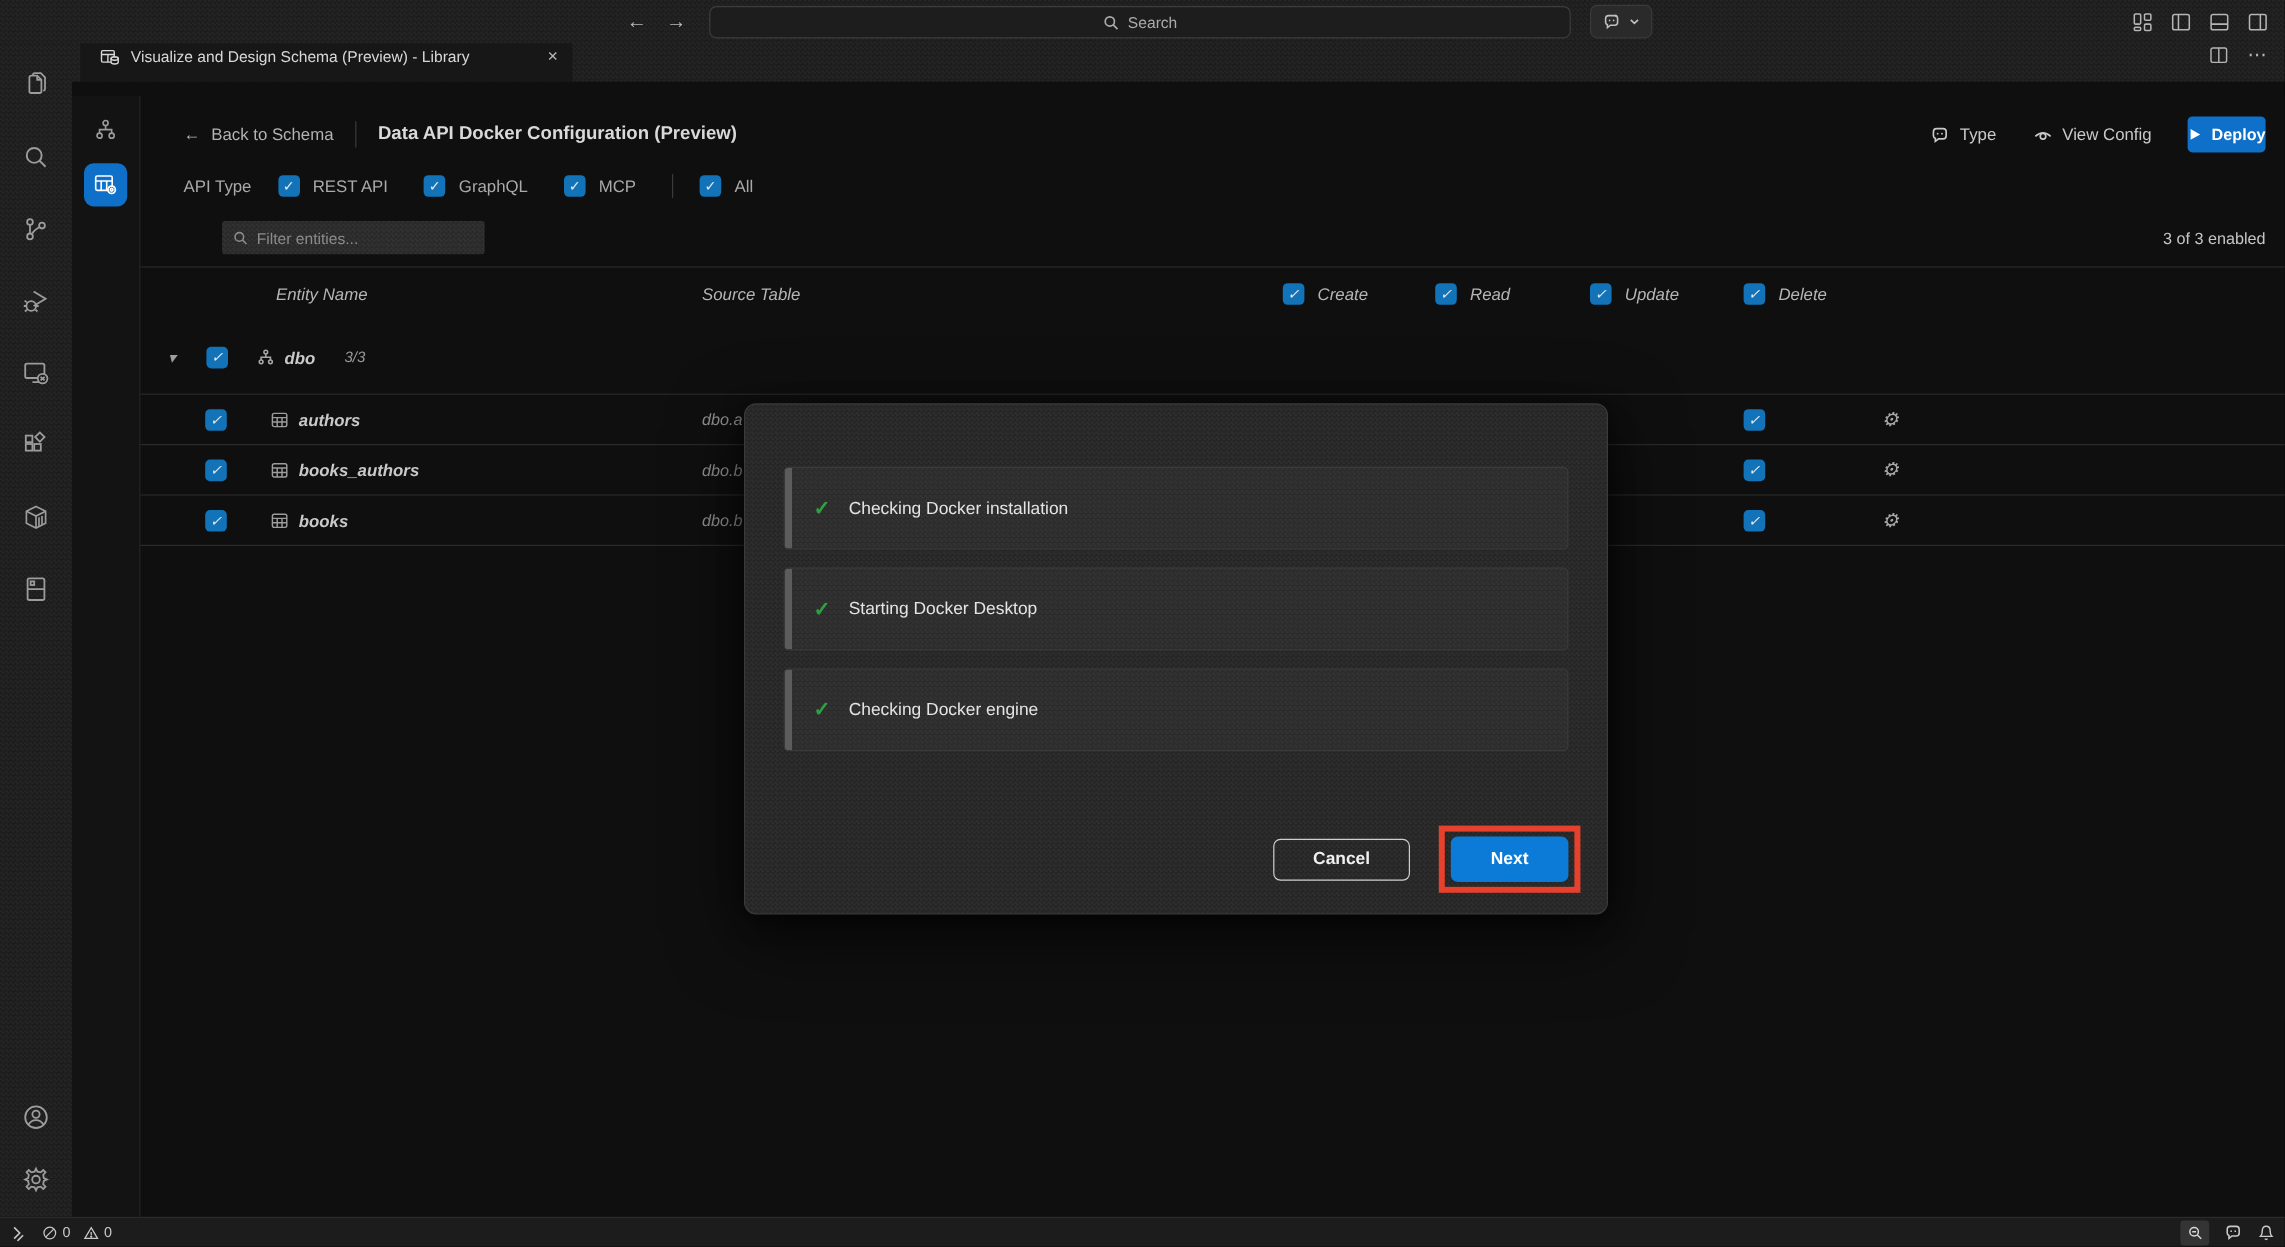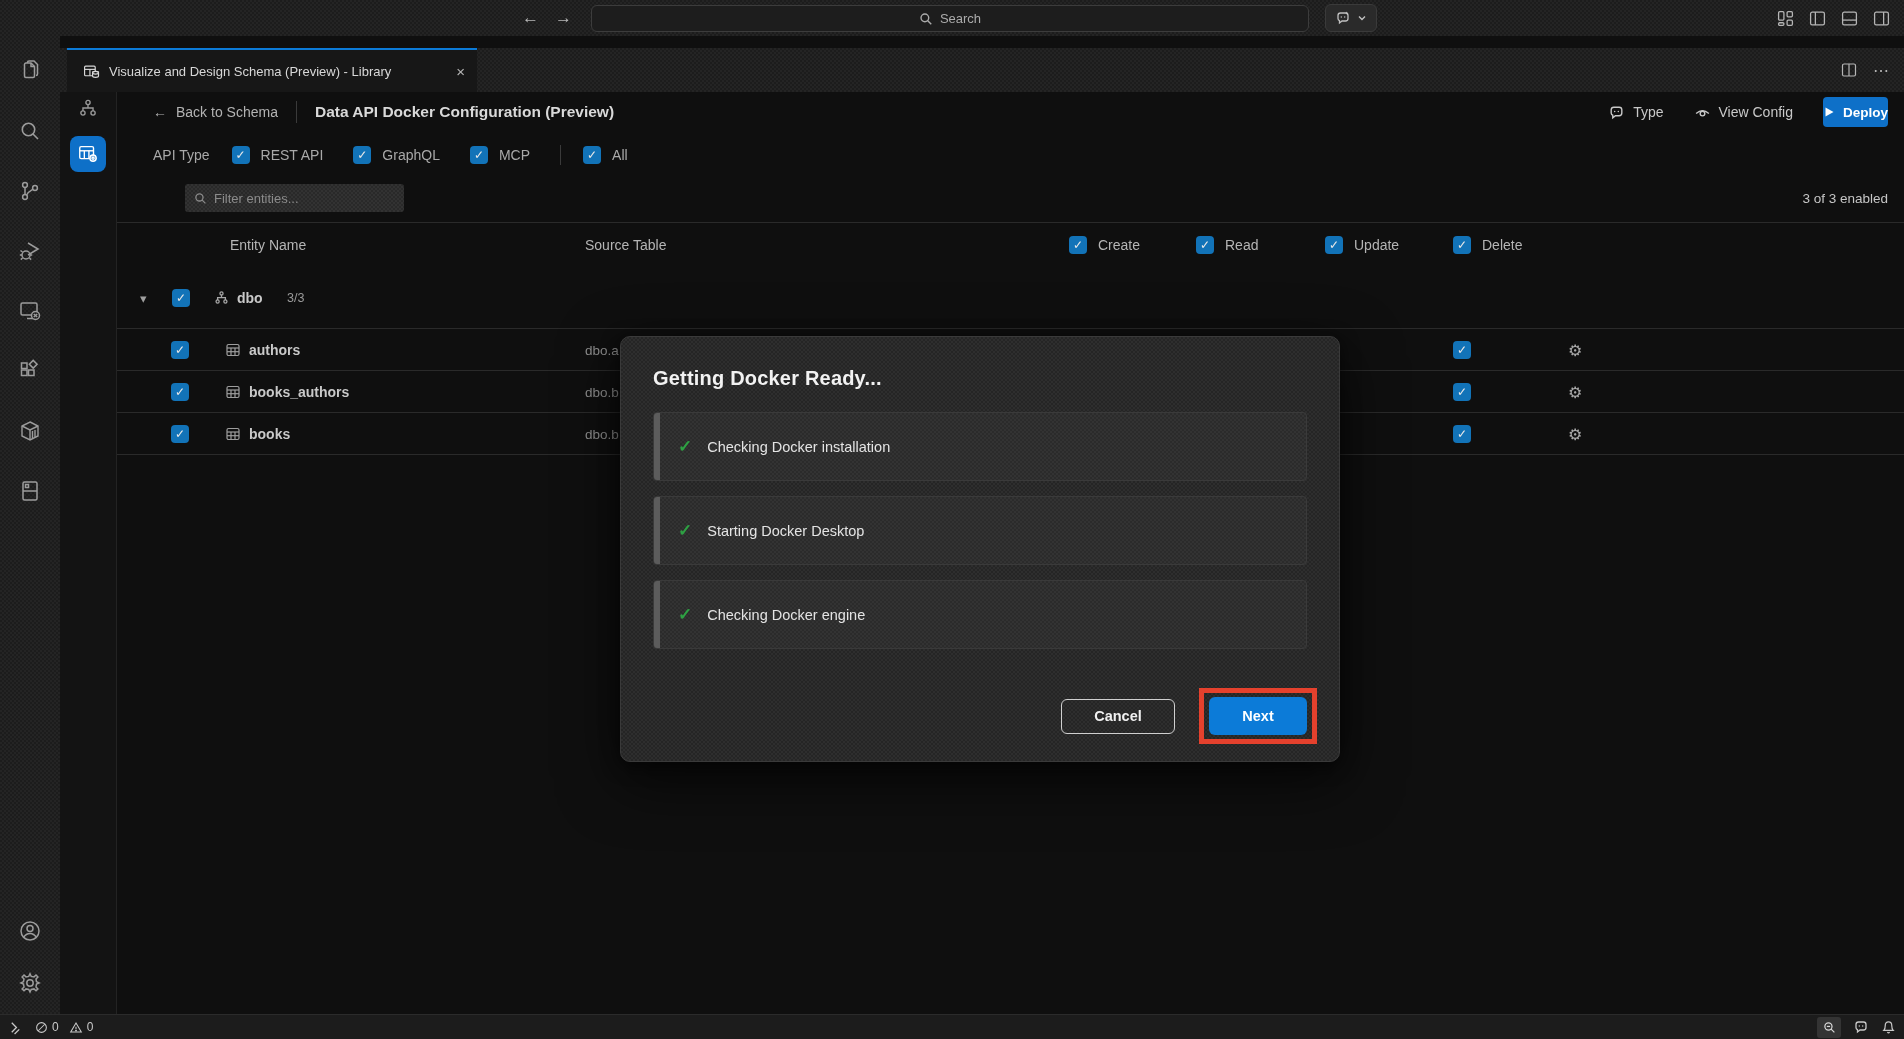--- a/index.html
+++ b/index.html
@@ -30,21 +30,21 @@
   .win-icons{position:absolute;right:14px;top:0;height:36px;display:flex;align-items:center;gap:15px;color:#b5b5b5;}
 
   
   .activitybar{position:absolute;left:0;top:36px;bottom:25px;width:60px;z-index:25;display:flex;flex-direction:column;align-items:center;}
   .ab-top{display:flex;flex-direction:column;align-items:center;gap:34px;padding-top:22px;flex:1;}
   .ab-bottom{display:flex;flex-direction:column;align-items:center;gap:26px;padding-bottom:18px;}
   .ab-ic{width:26px;height:26px;color:#9c9c9c;display:flex;align-items:center;justify-content:center;cursor:pointer;}
   .ab-ic svg{width:24px;height:24px;}
 
   
-  .tabstrip{position:absolute;left:60px;right:0;top:48px;height:44px;z-index:20;}
+  .tabstrip{position:absolute;left:60px;right:0;top:24px;height:44px;z-index:20;}
   .tab{position:absolute;left:7px;top:0;width:410px;height:44px;background:#171717;border-top:2px solid var(--tab-accent);
     display:flex;align-items:center;gap:9px;padding:0 12px 0 16px;color:#d8d8d8;font-size:13px;}
   .tab .tab-close{margin-left:auto;color:#b5b5b5;font-size:15px;cursor:pointer;}
   .tabstrip-actions{position:absolute;right:14px;top:0;height:44px;display:flex;align-items:center;gap:16px;color:#b5b5b5;}
 
   
   .editor{position:absolute;left:60px;top:80px;right:0;bottom:25px;background:var(--editor);}
   .rail{position:absolute;left:0;top:0;bottom:0;width:57px;background:#131313;border-right:1px solid #232323;
     display:flex;flex-direction:column;align-items:center;padding-top:14px;gap:14px;}
   .rail-ic{width:28px;height:28px;display:flex;align-items:center;justify-content:center;color:#9a9a9a;cursor:pointer;}
@@ -76,21 +76,21 @@
   .filter-box input{background:transparent;border:none;outline:none;color:#bdbdbd;font-size:13px;width:170px;}
   .filter-box input::placeholder{color:#8b8b8b;}
   .enabled-summary{margin-left:auto;color:#c6c6c6;font-size:13.5px;}
 
   
   .grid{position:relative;margin-top:10px;border-top:1px solid var(--line);}
   .g-row{position:relative;}
   .g-head{height:44px;}
   .g-group{height:62px;border-bottom:1px solid var(--line);}
   .g-data{height:42px;border-bottom:1px solid var(--line);}
-  .cell{position:absolute;top:50%;transform:translateY(-50%);white-space:nowrap;}
+  .cell{position:absolute;top:50%;transform:translateY(-50%);white-space:nowrap;font-style:italic;}
   .col-entity{left:113px;} .col-source{left:468px;}
   .h-txt{color:#b5b5b5;font-size:14px;}
   .cb-col{display:flex;align-items:center;gap:11px;color:#b5b5b5;font-size:14px;}
   .p-create{left:952px;} .p-read{left:1079px;} .p-update{left:1208px;} .p-delete{left:1336px;}
   .chev{left:23px;color:#9f9f9f;font-size:13px;}
   .g-cb{left:55px;} .row-cb{left:54px;} .del-cb{left:1336px;}
   .g-icon{left:96px;color:#a8a8a8;} .t-icon{left:108px;color:#9d9d9d;}
   .ename{color:#c9c9c9;font-size:14px;font-weight:bold;}
   .g-name{left:120px;} .g-count{left:170px;color:#9a9a9a;font-size:12.5px;}
   .r-name{left:132px;} .src{left:468px;color:#8f8f8f;font-size:13.5px;}
@@ -454,21 +454,20 @@
           <span class="cell src">dbo.b</span>
           <span class="cell cb del-cb" style="position:absolute;">✓</span>
           <span class="cell gear">⚙</span>
         </div>
 
       </div>
     </div>
   </div>
 
   <div class="modal texture-dk">
-    <div class="modal-title">Getting Docker Ready...</div>
     <div class="steps">
       <div class="step">
         <span class="accent"></span>
         <span class="tick">✓</span>
         <span class="s-txt">Checking Docker installation</span>
       </div>
       <div class="step">
         <span class="accent"></span>
         <span class="tick">✓</span>
         <span class="s-txt">Starting Docker Desktop</span>

